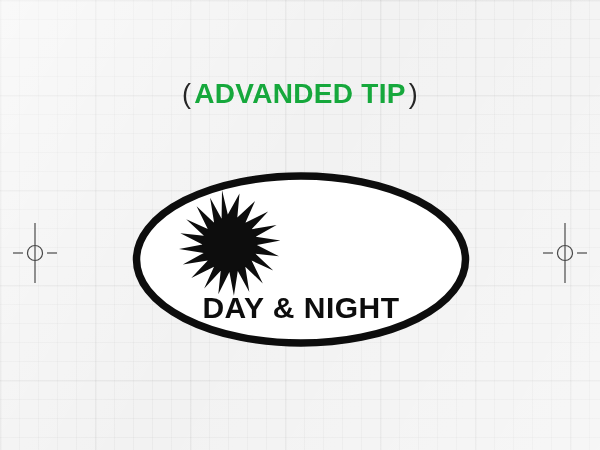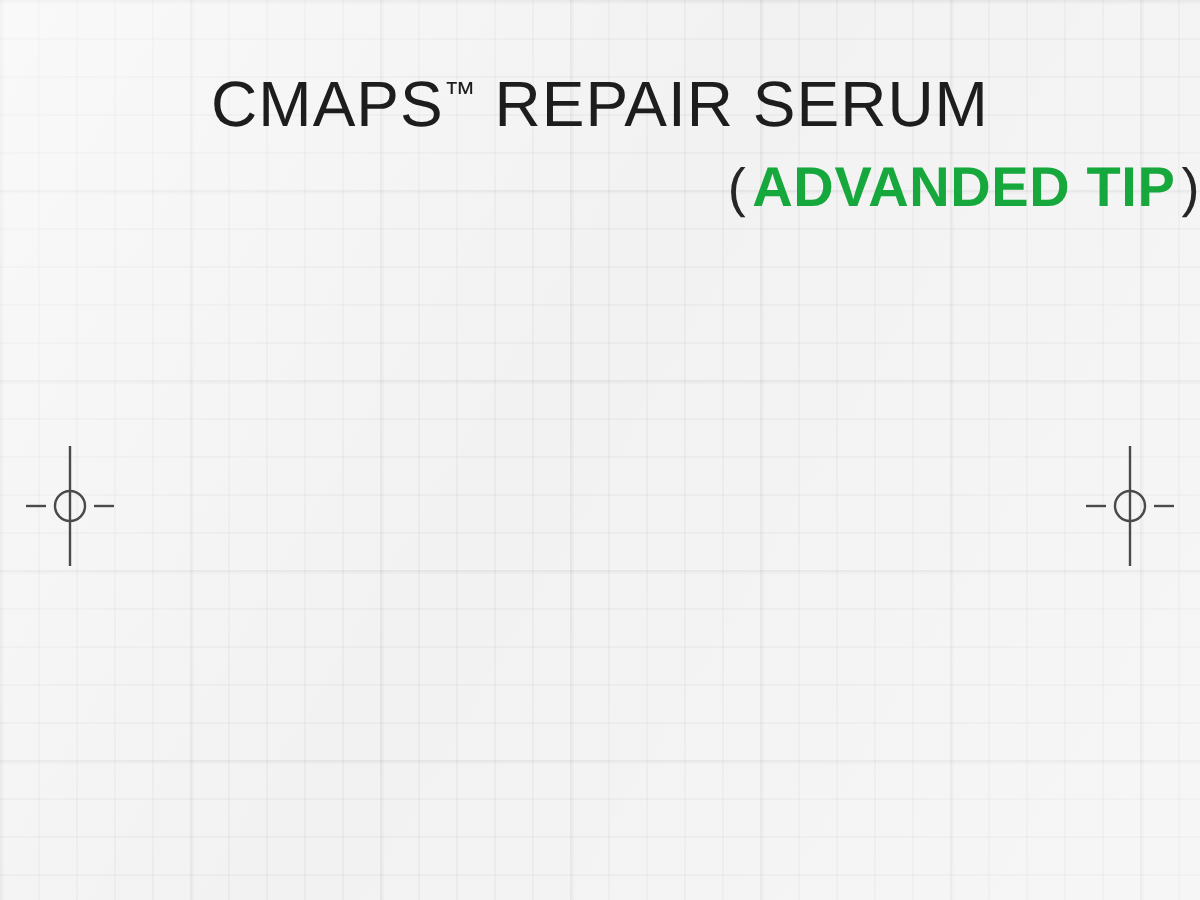--- a/index.html
+++ b/index.html
@@ -71,21 +71,21 @@
     font-size: 16px;
     vertical-align: 11px;
     letter-spacing: 0;
   }
 
   .subtitle {
     position: absolute;
     top: 76px;
     left: 0;
     width: 600px;
-    text-align: right;
+    text-align: center;
     font-size: 28px;
     line-height: 36px;
     font-weight: 700;
     letter-spacing: 0.3px;
     color: #1d1d1d;
     white-space: nowrap;
   }
   .subtitle .paren {
     font-weight: 400;
     color: #262626;
@@ -137,24 +137,49 @@
   }
 </style>
 </head>
 <body>
 
 <div id="poster">
 
   <div class="grid-layer"></div>
   <div class="grid-wash"></div>
 
-  <div class="title"><span>CMAPS</span><span class="tm">™</span><span> REPAIR SERUM</span></div>
 
   <div class="subtitle"><span class="paren">(</span><span class="accent">ADVANDED TIP</span><span class="paren">)</span></div>
 
+  <div class="emblem">
+    <svg viewBox="0 0 338 175" xmlns="http://www.w3.org/2000/svg">
+
+      <ellipse cx="169" cy="87.5" rx="164.5" ry="83.5" fill="#ffffff" stroke="#0d0d0d" stroke-width="7.5"></ellipse>
+
+      <g fill="#0d0d0d">
+        <path d="
+          M 90.0 18.0 L 95.8 42.4 L 107.5 21.6 L 105.3 45.5 L 123.1 29.0
+          L 113.4 50.8 L 136.1 39.6 L 119.6 57.2 L 144.6 53.1 L 123.7 64.7
+          L 148.4 68.6 L 124.9 73.1 L 147.0 84.3 L 123.5 81.8 L 141.2 98.4
+          L 119.6 88.6 L 130.8 111.4 L 113.3 94.8 L 117.3 119.9 L 105.8 98.9
+          L 101.9 123.7 L 97.4 100.1 L 86.3 122.3 L 88.7 98.7 L 72.2 116.5
+          L 82.0 94.8 L 59.3 106.0 L 75.8 88.4 L 50.8 92.5 L 71.7 80.9
+          L 47.0 77.0 L 70.5 72.5 L 48.4 61.3 L 71.9 63.8 L 54.2 47.2
+          L 75.8 57.0 L 64.6 34.2 L 82.1 50.8 L 78.1 25.7 L 89.6 46.7 Z"></path>
+        <circle cx="97.5" cy="72.5" r="27"></circle>
+      </g>
+
+      <path d="
+          M 236.0 20.0
+          A 52 52 0 1 0 236.0 124.0
+          A 41 41 0 1 1 236.0 20.0 Z" fill="#0d0d0d"></path>
+
+      <text x="169" y="146" text-anchor="middle" font-family="Liberation Sans, sans-serif" font-size="30" font-weight="700" letter-spacing="0.5" fill="#0d0d0d">DAY &amp; NIGHT</text>
+    </svg>
+  </div>
 
   <div class="regmark left">
     <svg viewBox="0 0 44 60" xmlns="http://www.w3.org/2000/svg">
       <line x1="22" y1="0" x2="22" y2="60" stroke="#4a4a4a" stroke-width="1.2"></line>
       <line x1="0" y1="30" x2="10" y2="30" stroke="#4a4a4a" stroke-width="1.2"></line>
       <line x1="34" y1="30" x2="44" y2="30" stroke="#4a4a4a" stroke-width="1.2"></line>
       <circle cx="22" cy="30" r="7.5" fill="none" stroke="#4a4a4a" stroke-width="1.2"></circle>
     </svg>
   </div>
 

